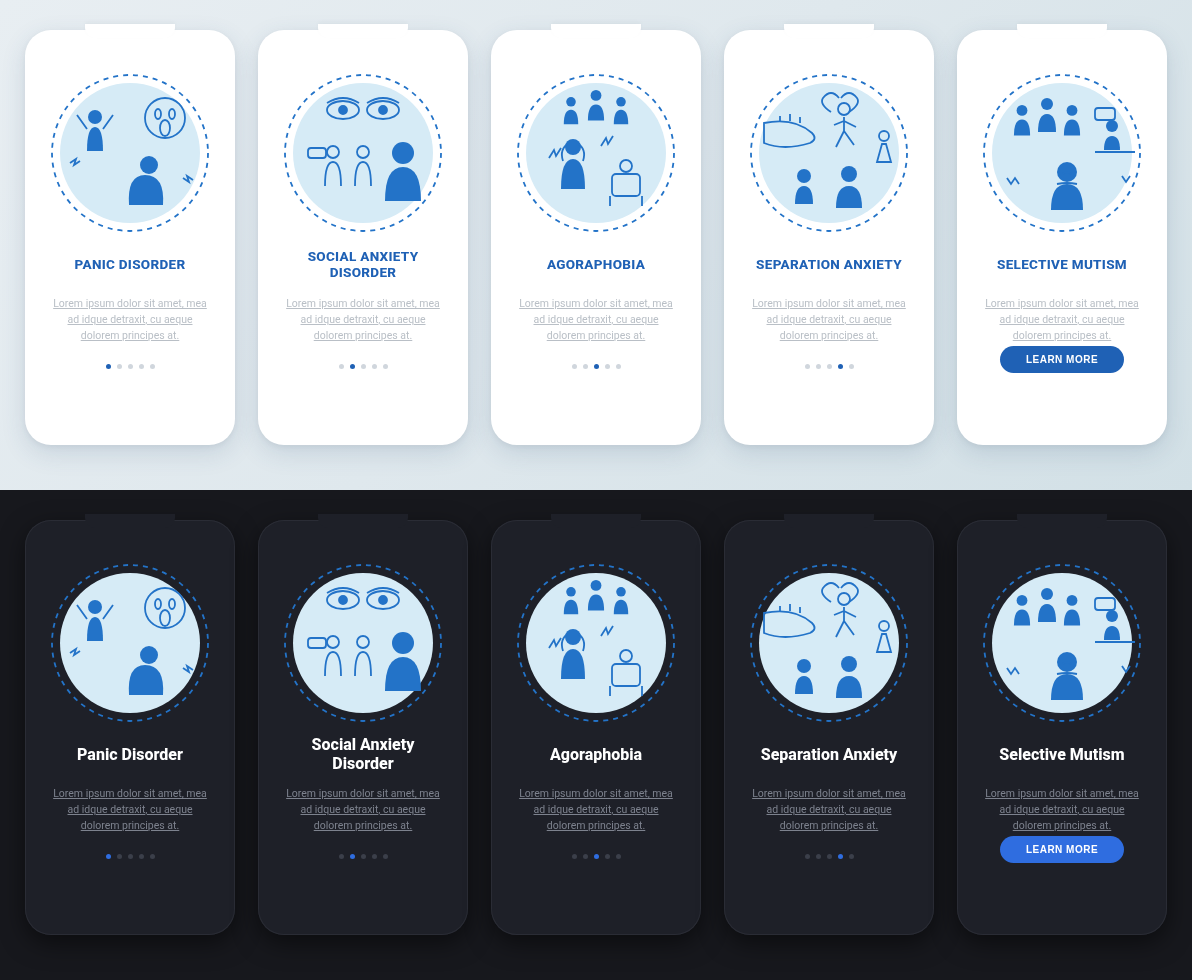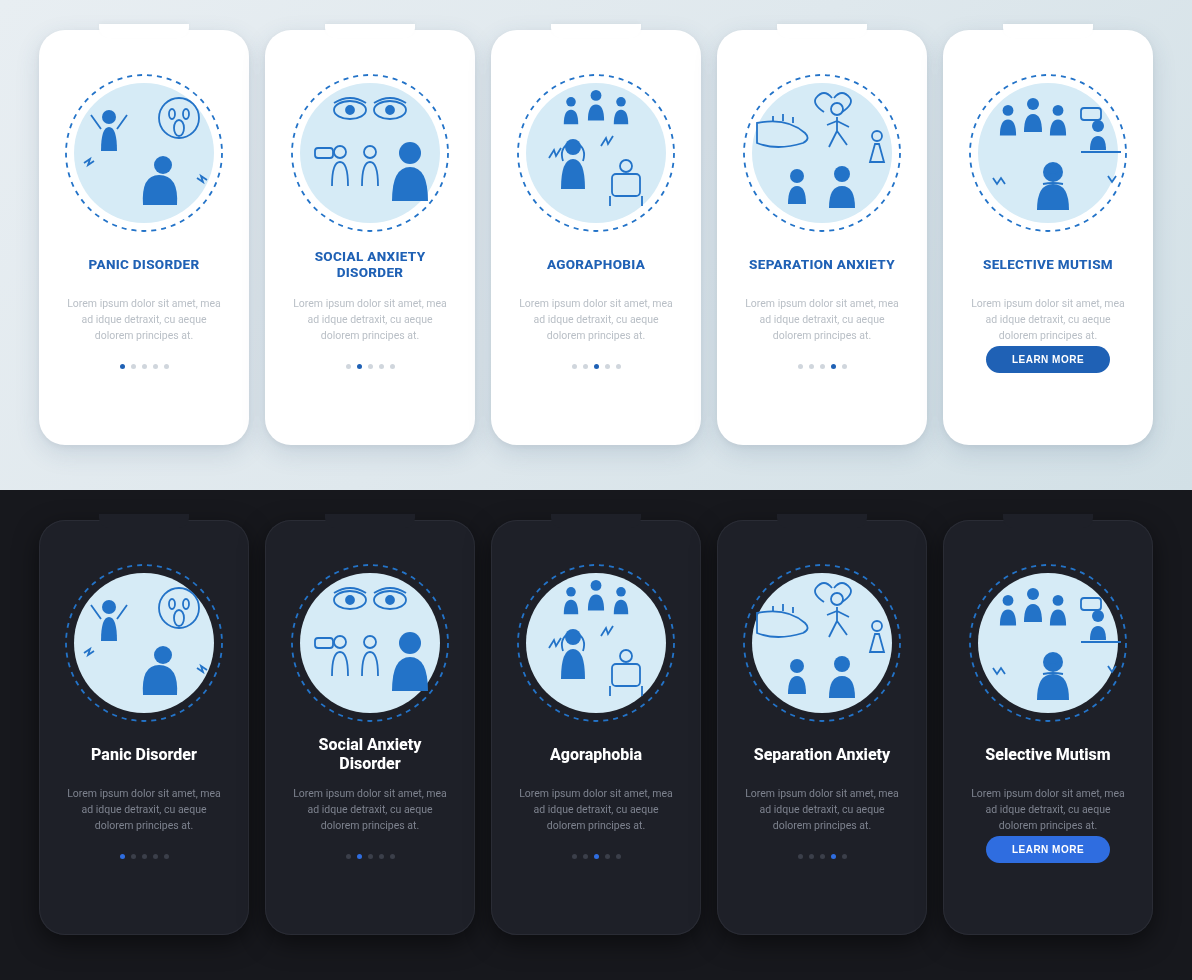--- a/index.html
+++ b/index.html
@@ -1,18 +1,18 @@
 <!DOCTYPE html>
 <html><head>
 <meta charset="utf-8">
 <style>
   * { box-sizing: border-box; margin: 0; padding: 0; }
   body { font-family: -apple-system, BlinkMacSystemFont, "Segoe UI", Roboto, Arial, sans-serif; width: 1192px; }
   
-  .section { width: 1192px; display: flex; justify-content: center; gap: 16px; padding: 30px 20px 40px; position: relative; }
+  .section { width: 1192px; display: flex; justify-content: center; gap: 23px; padding: 30px 20px 40px; position: relative; }
   .section-light { background: linear-gradient(135deg, #e8eef2 0%, #dfe8ed 50%, #d2e0e6 100%); height: 490px; }
   .section-dark  { background: #17181d; height: 490px; }
 
   
   .phone { width: 210px; height: 415px; border-radius: 26px; padding: 10px 8px; position: relative; display:flex; flex-direction:column; align-items:center; }
   .light .phone { background: #ffffff; box-shadow: 0 8px 24px rgba(50,80,120,.15), 0 2px 6px rgba(0,0,0,.05); }
   .dark  .phone { background: #1e2028; box-shadow: 0 8px 24px rgba(0,0,0,.5), inset 0 0 0 1px #2a2c35; }
 
   
   .phone::before {
@@ -22,21 +22,21 @@
   .light .phone::before { background:#fff; box-shadow: 0 -2px 4px rgba(0,0,0,.03);}
   .dark  .phone::before { background:#1e2028; }
 
   .illus-wrap { width: 170px; height: 170px; margin-top: 28px; display:flex; align-items:center; justify-content:center; }
   .illus-wrap svg { width: 170px; height: 170px; }
 
   .title { font-weight: 800; text-align:center; margin-top: 6px; padding: 0 14px; line-height:1.18; min-height:42px; display:flex; align-items:center; justify-content:center;}
   .light .title { color:#1f61b5; font-size:13.5px; letter-spacing:.3px; text-transform: uppercase;}
   .dark  .title { color:#ffffff; font-size:16px; }
 
-  .desc { font-size:10.5px; line-height:1.5; text-align:center; padding: 0 20px; margin-top:10px; min-height:50px;}
+  .desc { font-size:10.5px; line-height:1.5; text-align:center; padding: 0 20px; margin-top:10px; min-height:50px;text-decoration:underline;}
   .light .desc { color:#b9bfc6; }
   .dark  .desc { color:#7d828e; }
 
   .dots { display:flex; gap:6px; margin-top: 18px; justify-content:center; }
   .dot { width:5px; height:5px; border-radius:50%; }
   .light .dot { background:#d0d6dd; }
   .light .dot.active { background:#1f61b5; }
   .dark  .dot { background:#3b3f4a; }
   .dark  .dot.active { background:#2f6de0; }
 

